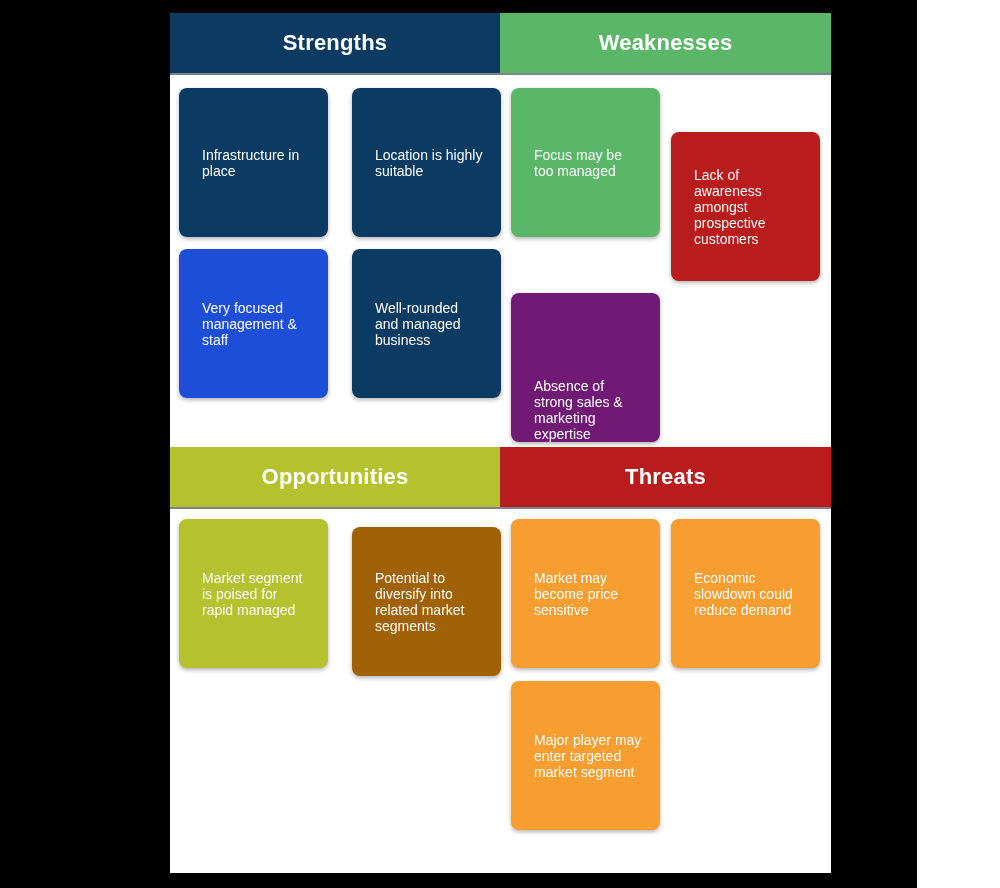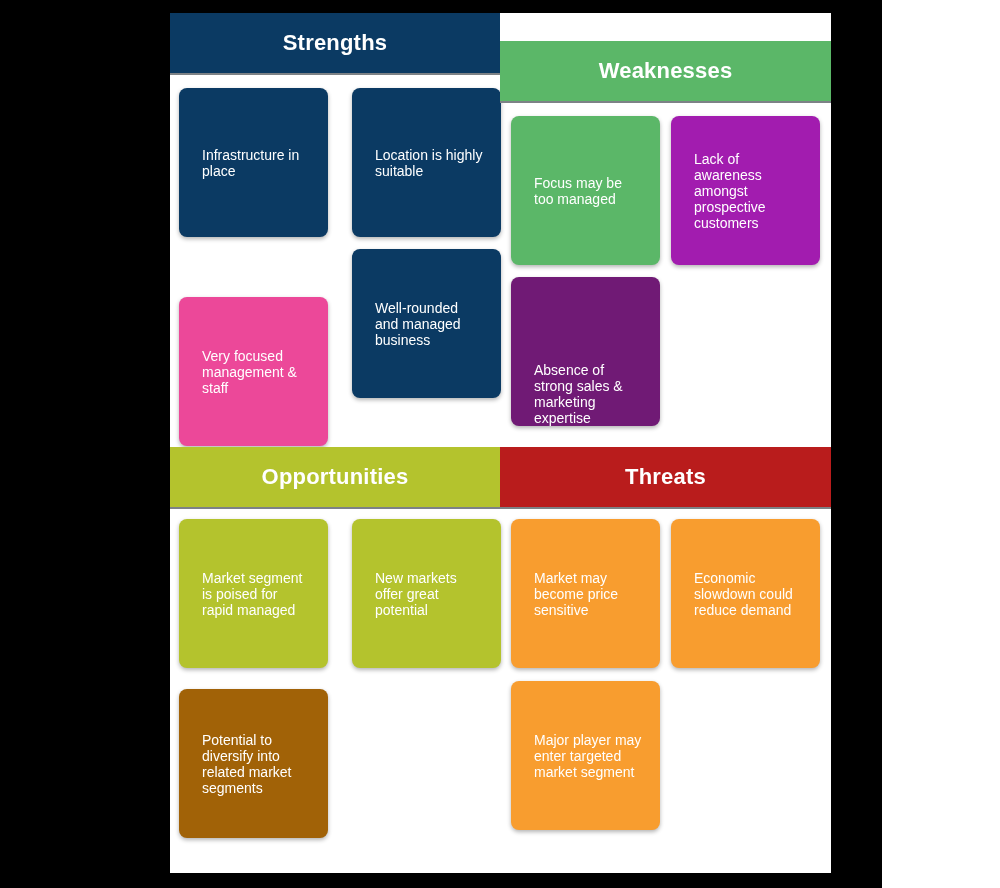--- a/index.html
+++ b/index.html
@@ -3,20 +3,21 @@
 <meta charset="utf-8">
 <style>
   html, body { margin: 0; padding: 0; }
   body { font-family: "Liberation Sans", sans-serif; }
 
   .stage {
     position: relative;
     width: 882px;
     height: 888px;
     overflow: hidden;
+    padding-left: 35px;
   }
 
   .panel {
     position: absolute;
     left: 170px;
     top: 13px;
     width: 661px;
     height: 860px;
   }
 
@@ -76,56 +77,53 @@
       <header class="qhead" style="background: rgb(11, 58, 99);">
         <span>Strengths</span>
       </header>
       <div class="cards">
         <div class="card" style="background: rgb(11, 58, 99);">
           <p>Infrastructure in place</p>
         </div>
         <div class="card" style="background: rgb(11, 58, 99);">
           <p>Location is highly suitable</p>
         </div>
-        <div class="card" style="background: #ec4899; margin-top: 48px;">
+        <div class="card" style="background: #1d4ed8;">
           <p>Very focused management &amp; staff</p>
         </div>
         <div class="card" style="background: rgb(11, 58, 99);">
           <p>Well-rounded and managed business</p>
         </div>
       </div>
     </section>
 
     <section class="quad quad-weaknesses quad-right quad-top">
-      <header class="qhead" style="background: rgb(91, 183, 104); margin-top: 28px;">
+      <header class="qhead" style="background: rgb(91, 183, 104);">
         <span>Weaknesses</span>
       </header>
       <div class="cards">
         <div class="card" style="background: rgb(91, 183, 104);">
           <p>Focus may be too managed</p>
         </div>
-        <div class="card" style="background: #a21caf;">
+        <div class="card" style="background: #b91c1c; margin-top: 44px;">
           <p>Lack of awareness amongst prospective customers</p>
         </div>
         <div class="card" style="background: #701a75; align-items: flex-end;">
           <p>Absence of strong sales &amp; marketing expertise</p>
         </div>
       </div>
     </section>
 
     <section class="quad quad-opportunities quad-left quad-bottom">
       <header class="qhead" style="background: rgb(180, 195, 45);">
         <span>Opportunities</span>
       </header>
       <div class="cards">
         <div class="card" style="background: rgb(180, 195, 45);">
           <p>Market segment is poised for rapid managed</p>
-        </div>
-        <div class="card" style="background: rgb(180, 195, 45);">
-          <p>New markets offer great potential</p>
         </div>
         <div class="card" style="background: #a16207; margin-top: 8px;">
           <p>Potential to diversify into related market segments</p>
         </div>
       </div>
     </section>
 
     <section class="quad quad-threats quad-right quad-bottom">
       <header class="qhead" style="background: #b91c1c;">
         <span>Threats</span>

